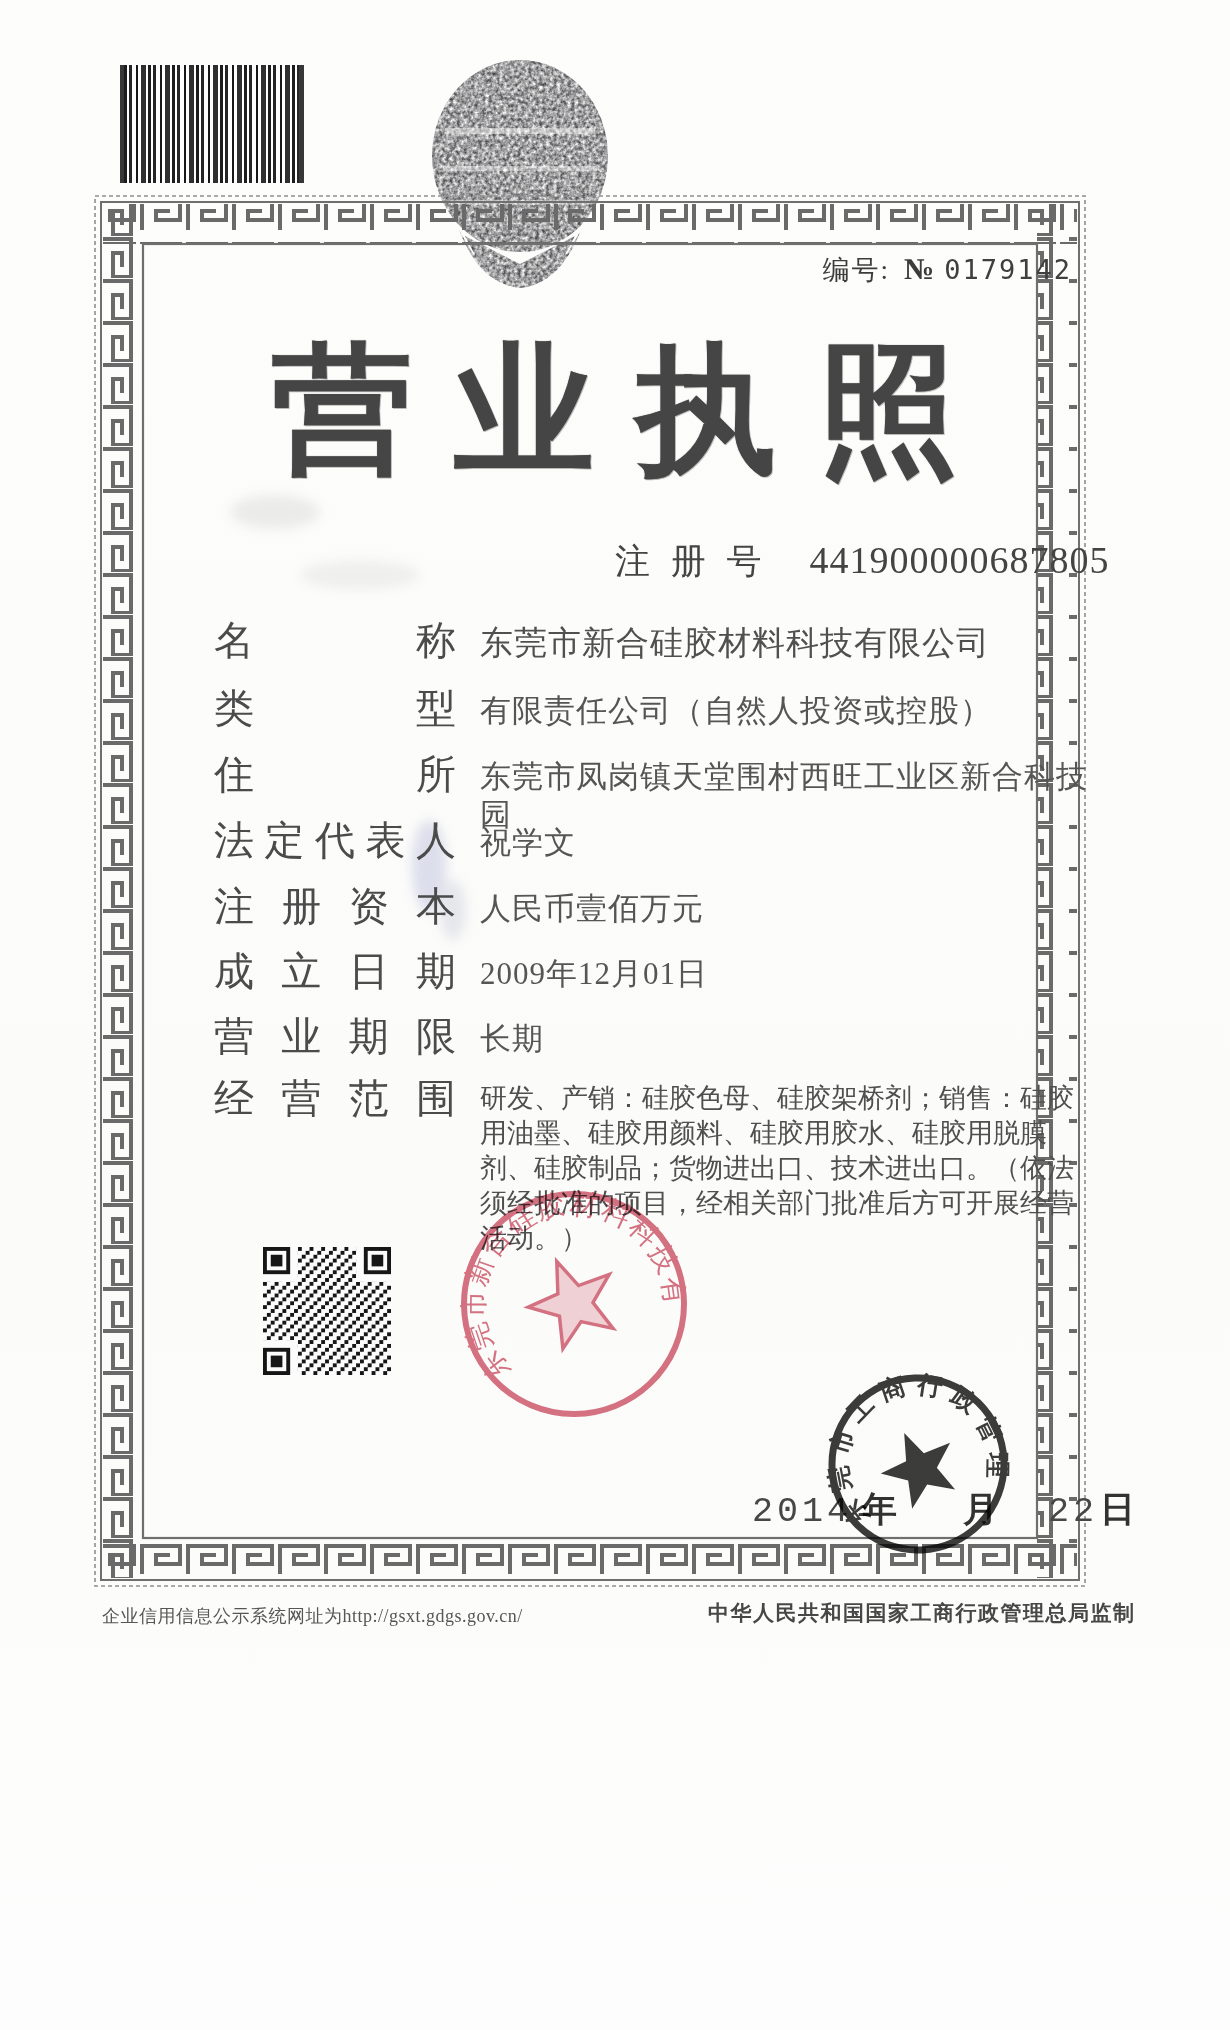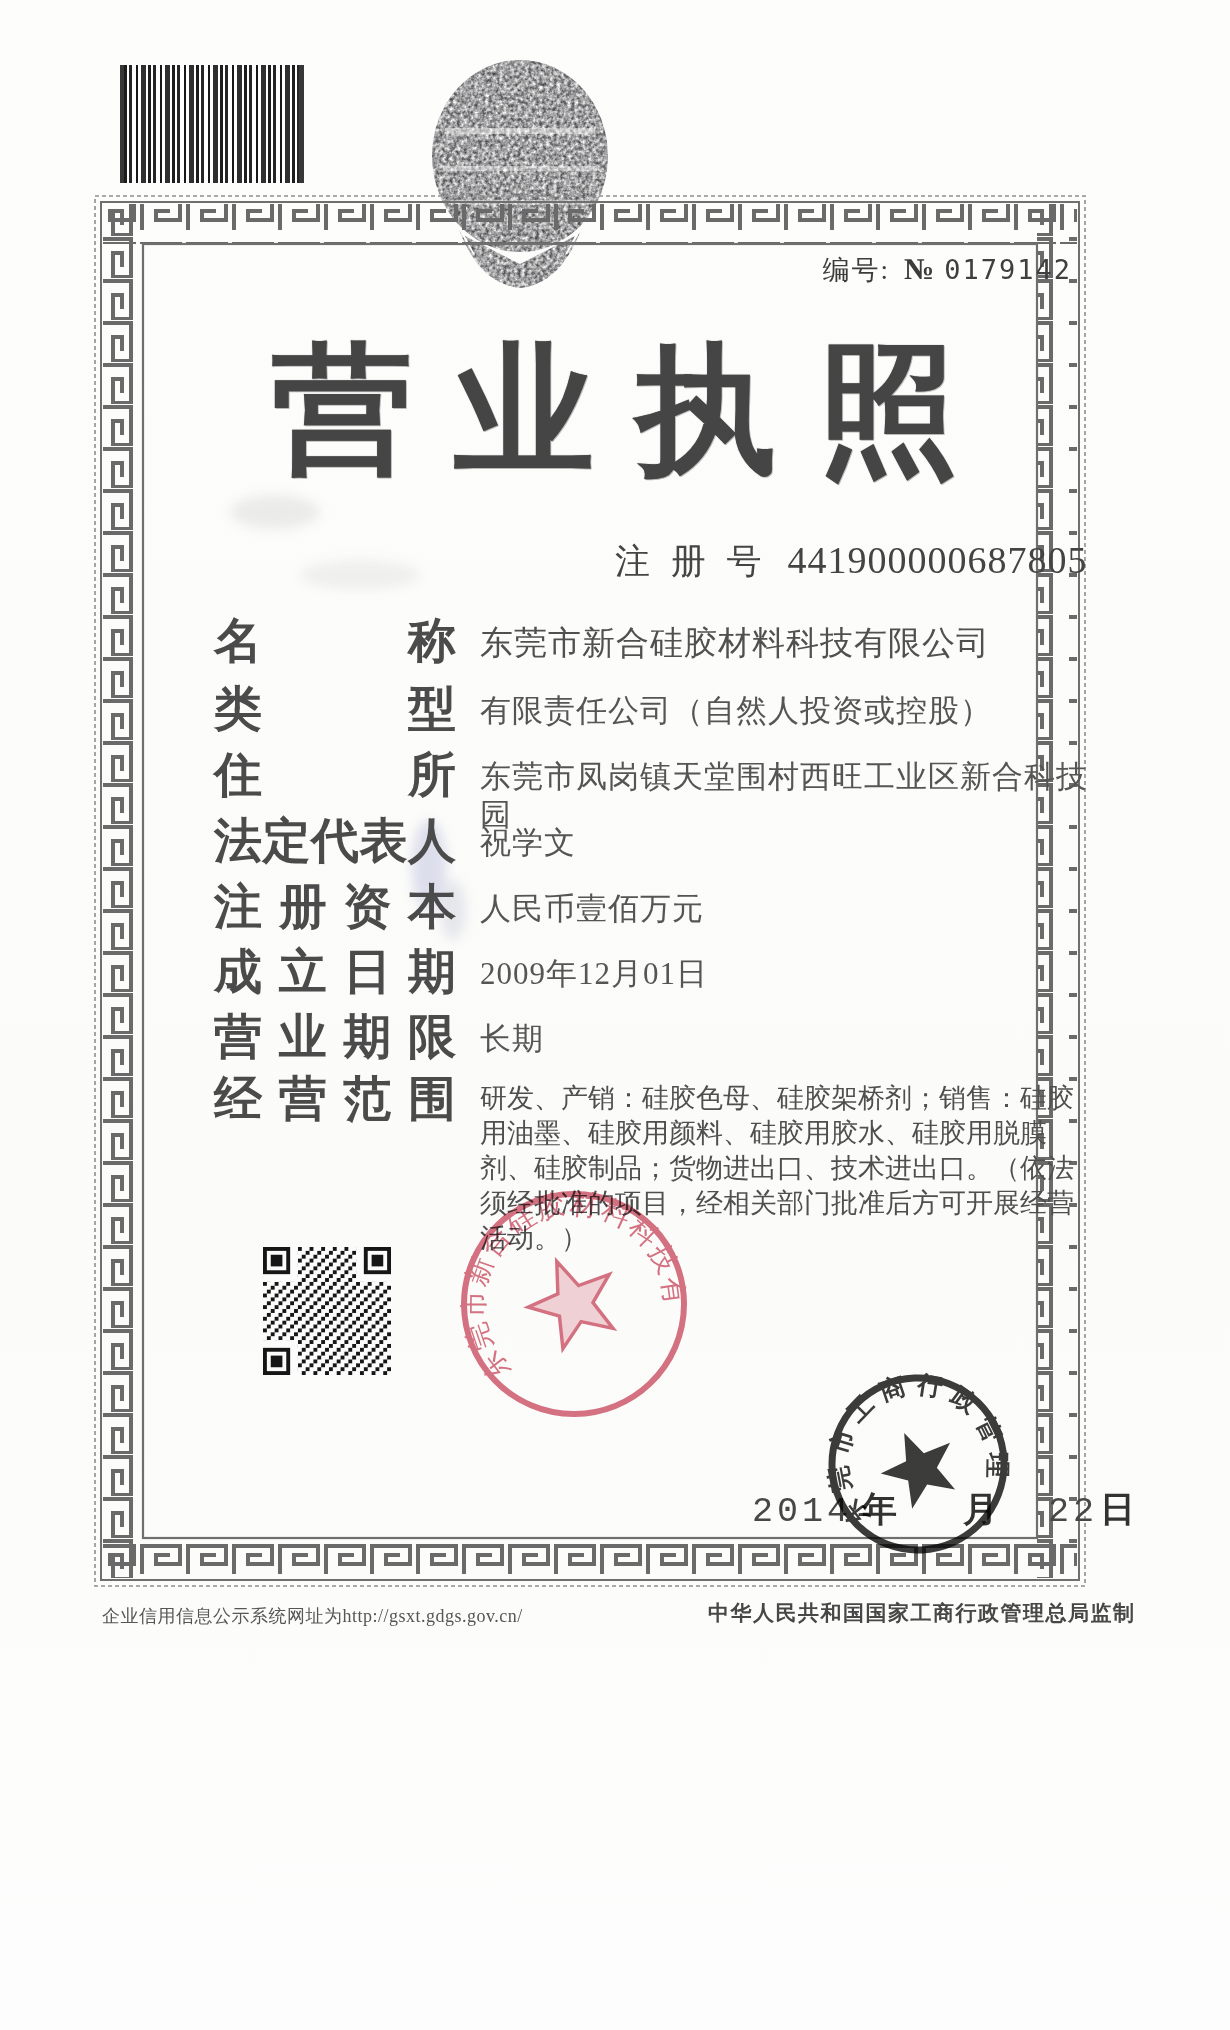--- a/index.html
+++ b/index.html
@@ -31,26 +31,26 @@
   .title{
     position:absolute;left:0;top:330px;width:1230px;margin:0;
     text-align:center;font-family:"Liberation Sans","DejaVu Sans",sans-serif;
     font-weight:900;font-size:140px;line-height:160px;letter-spacing:42px;
     padding-left:42px;box-sizing:border-box;color:#454545;
     text-shadow:0 0 1px rgba(60,60,60,.7), 1px 1px 0 rgba(90,90,90,.35);
   }
   
   .regline{position:absolute;left:615px;top:538px;white-space:nowrap;}
   .reg-label{font-size:35px;color:#454545;letter-spacing:6px;}
-  .reg-number{font-size:38px;color:#444;margin-left:16px;letter-spacing:1px;}
+  .reg-number{font-size:38px;color:#444;margin-left:38px;letter-spacing:1px;}
   
   .row{position:absolute;left:214px;width:880px;display:flex;align-items:flex-start;}
   .flabel{
-    display:inline-block;width:242px;min-width:242px;font-size:48px;line-height:46px;
-    color:#4b4b4b;text-align:justify;text-align-last:justify;font-weight:700;
+    display:inline-block;width:242px;min-width:242px;font-size:40px;line-height:46px;
+    color:#4b4b4b;text-align:justify;text-align-last:justify;font-weight:400;
   }
   .fvalue{font-size:31px;line-height:38px;color:#555;margin-left:24px;padding-top:6px;letter-spacing:1px;}
   .fvalue.big{font-size:33px;color:#505050;}
   .fvalue.para{font-size:27px;line-height:35px;width:612px;padding-top:5px;letter-spacing:0;color:#4f4f4f;}
   
   .qr{position:absolute;left:263px;top:1247px;width:128px;height:128px;filter:blur(.3px);}
   
   .seal{mix-blend-mode:multiply;}
   .company-seal{position:absolute;left:448px;top:1178px;width:252px;height:252px;transform:rotate(-22deg);opacity:.85;}
   .authority-seal{position:absolute;left:822px;top:1368px;width:192px;height:192px;transform:rotate(-24deg);opacity:.92;}

